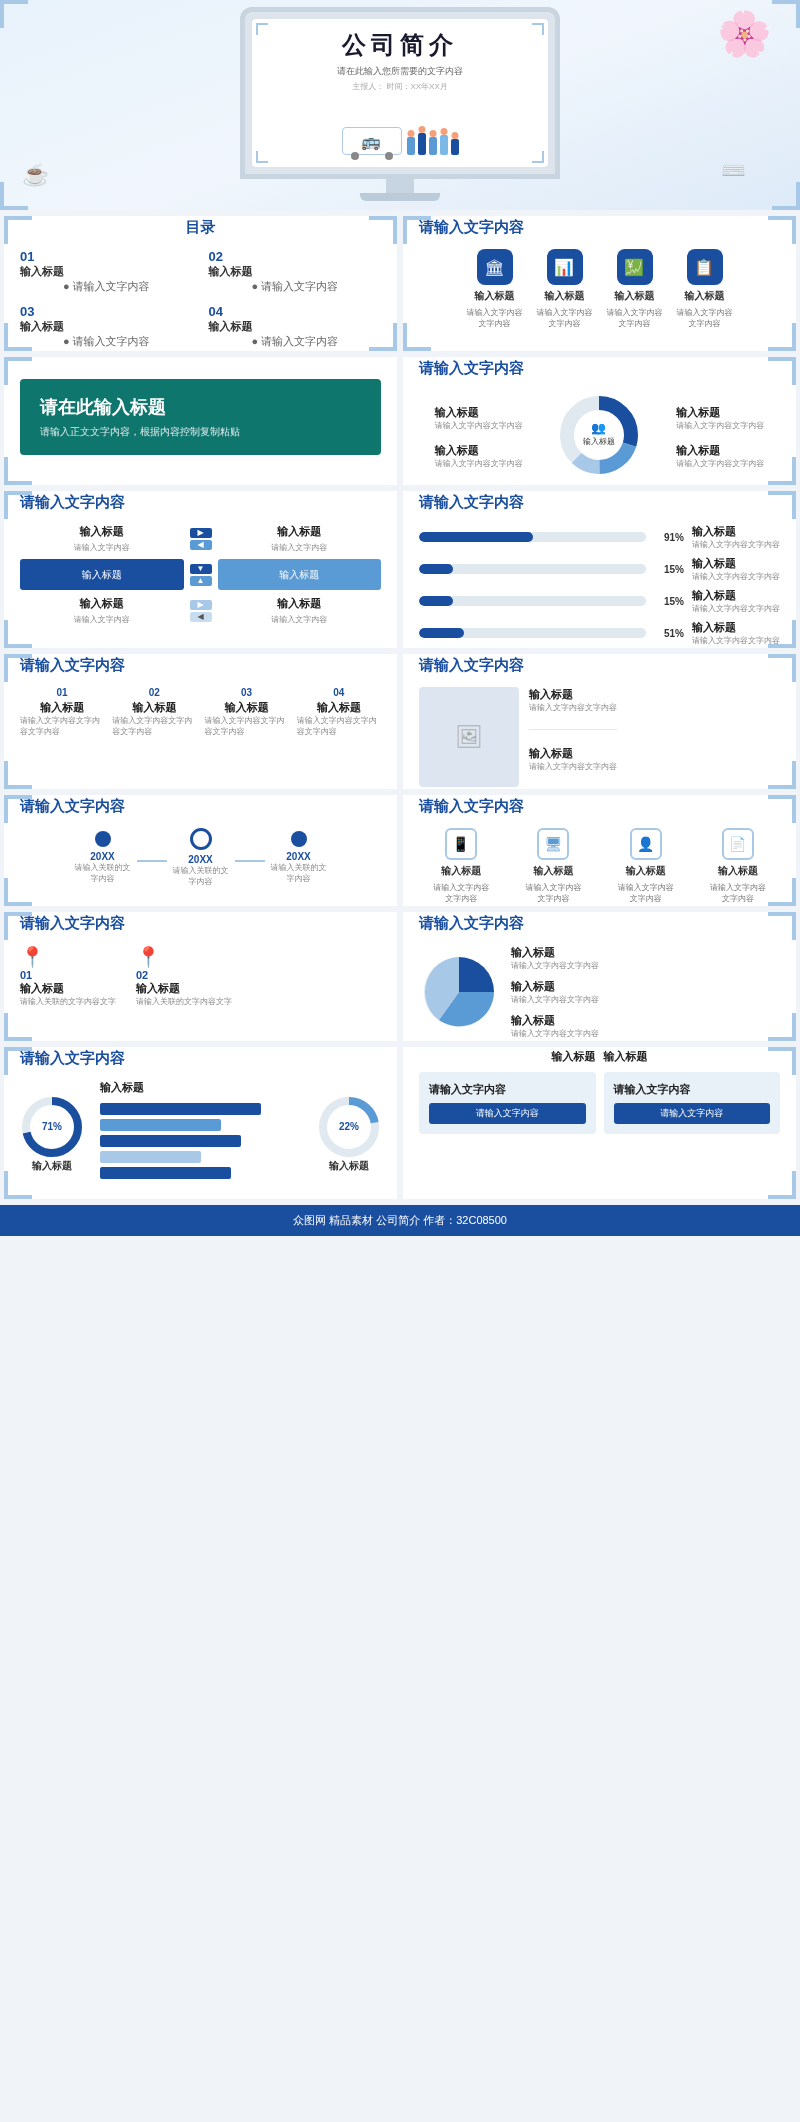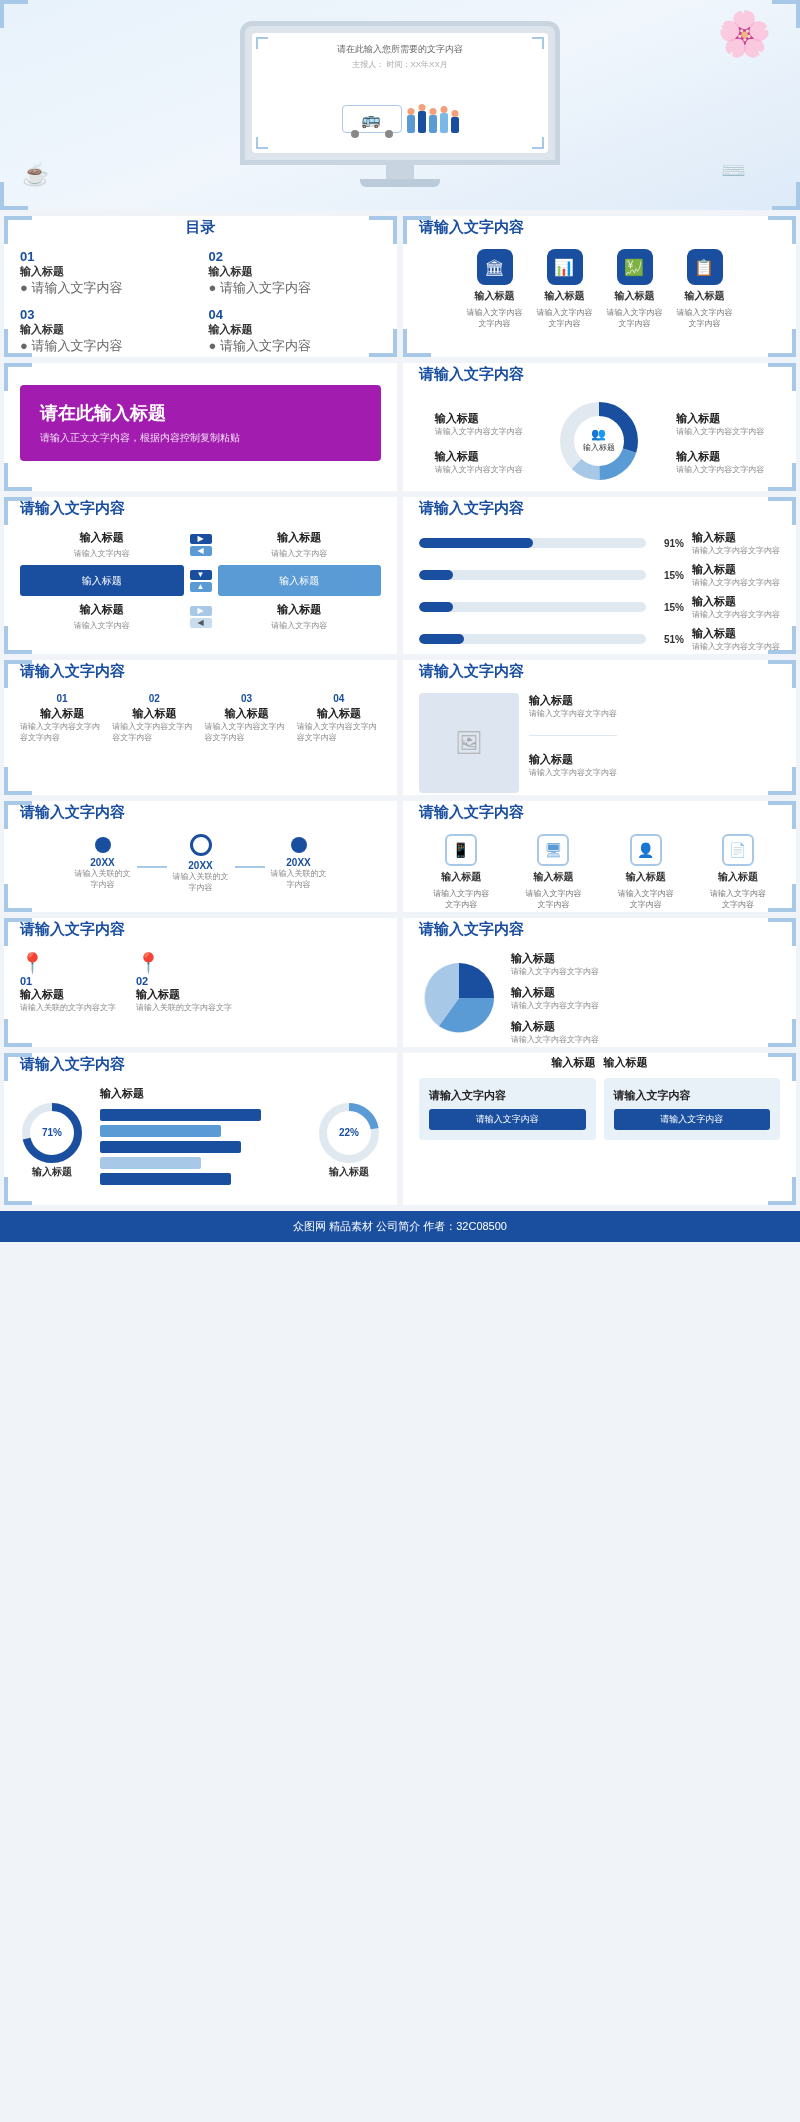--- a/index.html
+++ b/index.html
@@ -68,22 +68,23 @@
       font-size: 13px;
       font-weight: bold;
       color: #1a4fa0;
     }
     .toc-label {
       font-size: 11px;
       font-weight: bold;
       color: #333;
     }
     .toc-desc {
-      font-size: 13px;
+      font-size: 11px;
       color: #666;
+      text-align: center;
     }
 
     
     .icon-grid {
       display: flex;
       gap: 10px;
       justify-content: center;
     }
     .icon-item {
       display: flex;
@@ -109,21 +110,21 @@
     }
     .icon-desc {
       font-size: 8px;
       color: #777;
       text-align: center;
       max-width: 60px;
     }
 
     
     .blue-box {
-      background: #a21caf;
+      background: #0f766e;
       color: white;
       padding: 16px 20px;
       border-radius: 4px;
       margin: 10px 0;
     }
     .blue-box-title {
       font-size: 18px;
       font-weight: bold;
       margin-bottom: 6px;
     }
@@ -355,20 +356,21 @@
 
   <div style="display:flex;flex-direction:column;align-items:center;width:320px;z-index:2;">
     <div style="background:#dde4ec;border-radius:12px 12px 0 0;border:5px solid #c8d4e0;padding:7px;width:100%;">
       <div style="background:white;border-radius:4px;padding:10px 14px 12px;text-align:center;min-height:120px;position:relative;">
 
         <span style="position:absolute;top:4px;left:4px;width:12px;height:12px;border-top:2px solid #a8c8e8;border-left:2px solid #a8c8e8;"></span>
         <span style="position:absolute;top:4px;right:4px;width:12px;height:12px;border-top:2px solid #a8c8e8;border-right:2px solid #a8c8e8;"></span>
         <span style="position:absolute;bottom:4px;left:4px;width:12px;height:12px;border-bottom:2px solid #a8c8e8;border-left:2px solid #a8c8e8;"></span>
         <span style="position:absolute;bottom:4px;right:4px;width:12px;height:12px;border-bottom:2px solid #a8c8e8;border-right:2px solid #a8c8e8;"></span>
 
+        <div style="font-size:24px;font-weight:bold;letter-spacing:5px;color:#1a1a2e;margin-bottom:4px;">公司简介</div>
         <div style="font-size:9px;color:#666;margin-bottom:3px;">请在此输入您所需要的文字内容</div>
         <div style="font-size:8px;color:#aaa;margin-bottom:21px;">主报人：          时间：XX年XX月</div>
 
         <div style="display:flex;justify-content:center;align-items:flex-end;gap:5px;height:42px;">
 
           <div style="width:60px;height:28px;border:1.5px solid #b0c8e8;border-radius:4px;position:relative;display:flex;align-items:center;justify-content:center;">
             <span style="font-size:16px;">🚌</span>
             <div style="position:absolute;bottom:-6px;left:8px;width:8px;height:8px;border-radius:50%;background:#888;"></div>
             <div style="position:absolute;bottom:-6px;right:8px;width:8px;height:8px;border-radius:50%;background:#888;"></div>
           </div>

